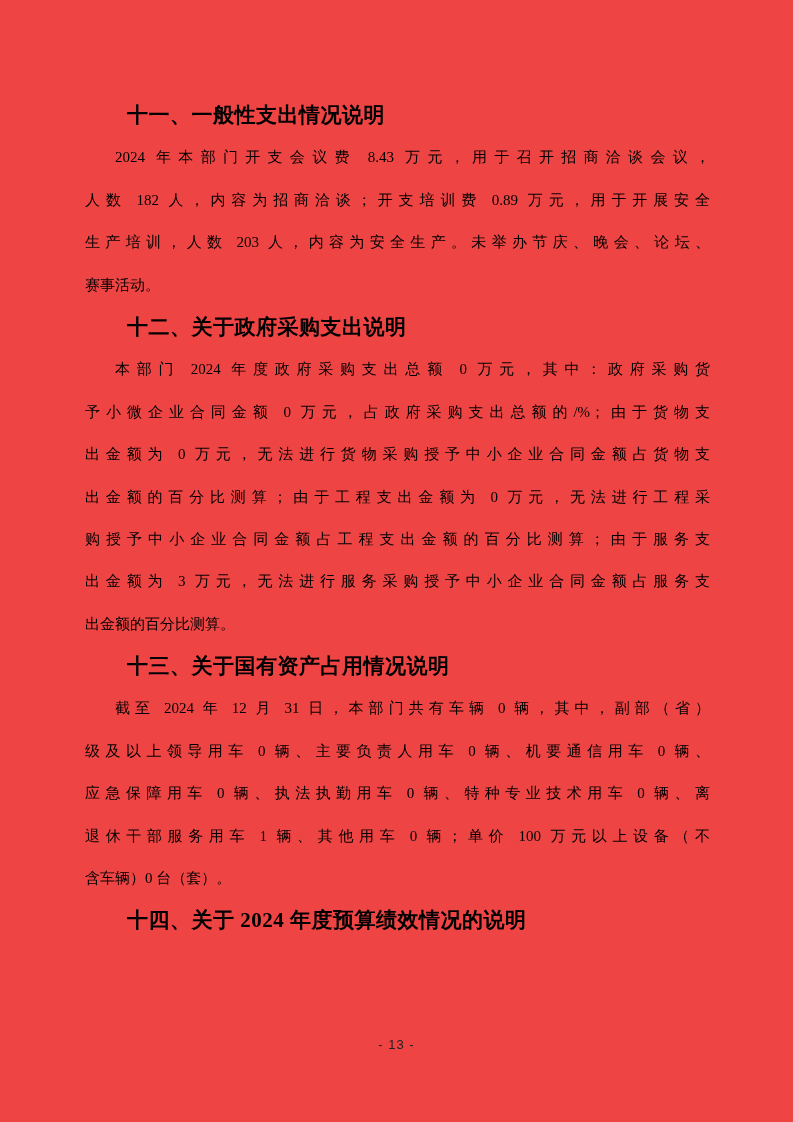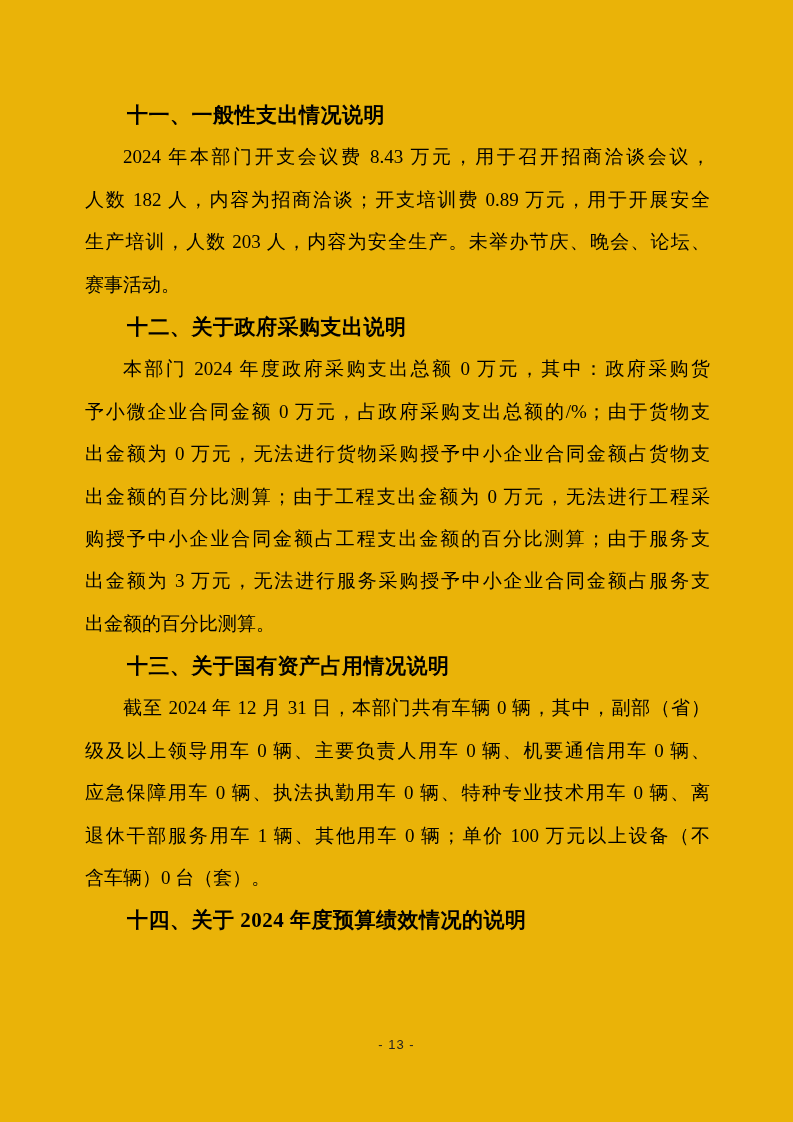--- a/index.html
+++ b/index.html
@@ -4,33 +4,33 @@
 <style>
   html, body {
     margin: 0;
     padding: 0;
     background: #ffffff;
   }
   .page {
     position: relative;
     width: 793px;
     height: 1122px;
-    background: #eab308;
+    background: #ef4444;
     color: #000000;
     font-family: "Liberation Serif", "DejaVu Serif", serif;
     overflow: hidden;
   }
   .doc-content {
     position: absolute;
     left: 85px;
     top: 94px;
     width: 625px;
   }
   .row {
-    font-size: 19px;
+    font-size: 15px;
     line-height: 42.4px;
     height: 42.4px;
     white-space: normal;
     overflow: hidden;
   }
   .row.heading {
     font-weight: bold;
     font-size: 21px;
     text-indent: 2em;
     text-align: left;

